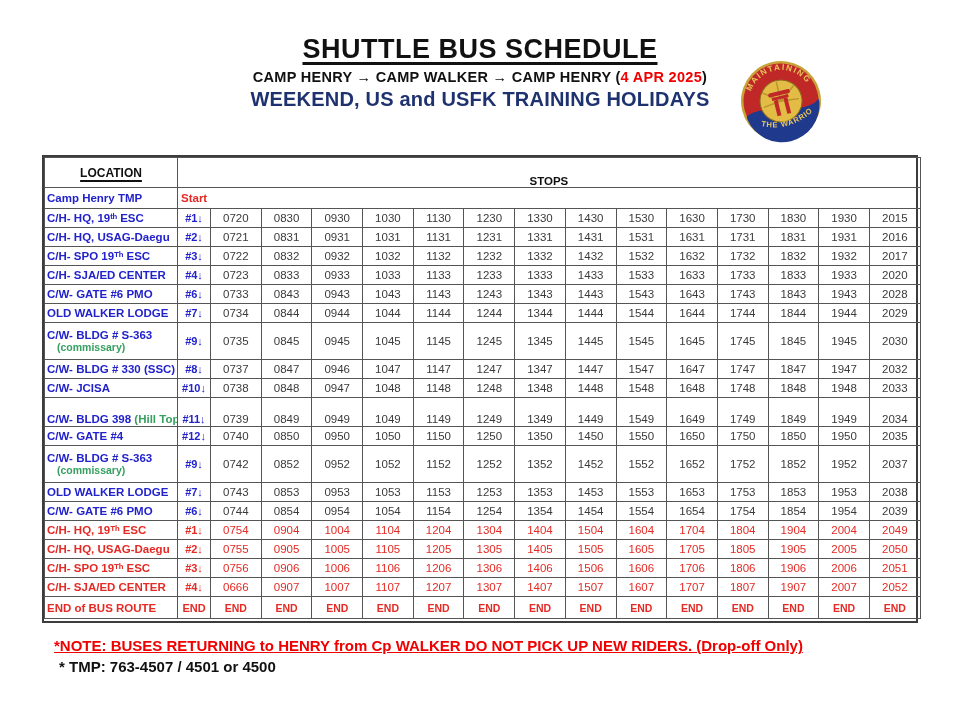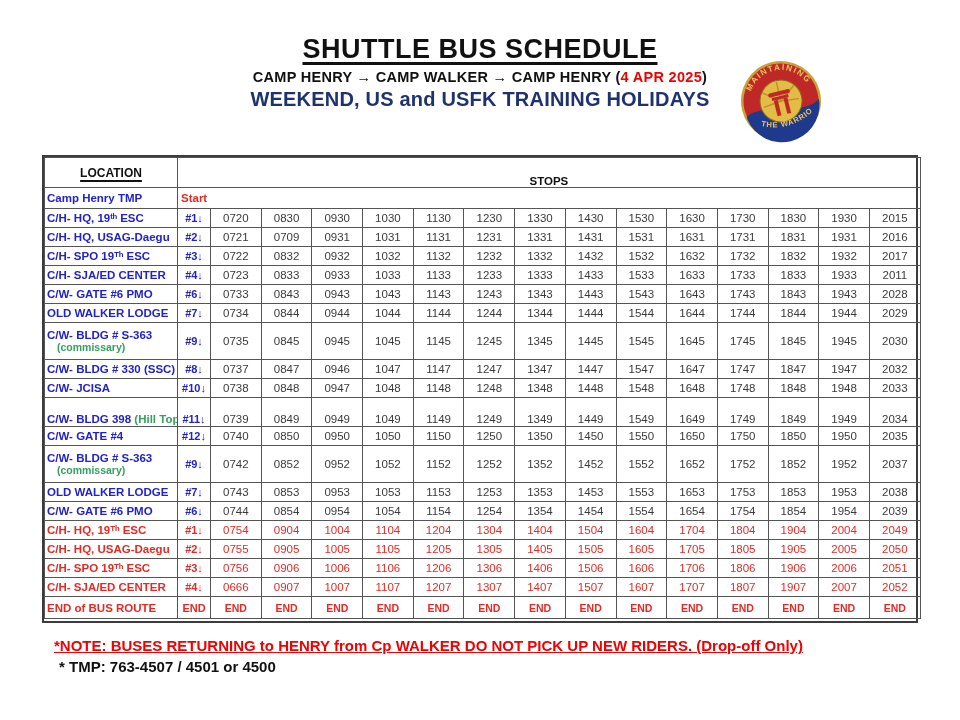--- a/index.html
+++ b/index.html
@@ -120,21 +120,21 @@
             <td class="time">1630</td>
             <td class="time">1730</td>
             <td class="time">1830</td>
             <td class="time">1930</td>
             <td class="time">2015</td>
           </tr>
           <tr class="kind-blue" style="height: 19px;">
             <td class="loc"><span>C/H- HQ, USAG-Daegu</span></td>
             <td class="stop">#2↓</td>
             <td class="time">0721</td>
-            <td class="time">0709</td>
+            <td class="time">0831</td>
             <td class="time">0931</td>
             <td class="time">1031</td>
             <td class="time">1131</td>
             <td class="time">1231</td>
             <td class="time">1331</td>
             <td class="time">1431</td>
             <td class="time">1531</td>
             <td class="time">1631</td>
             <td class="time">1731</td>
             <td class="time">1831</td>
@@ -168,21 +168,21 @@
             <td class="time">1033</td>
             <td class="time">1133</td>
             <td class="time">1233</td>
             <td class="time">1333</td>
             <td class="time">1433</td>
             <td class="time">1533</td>
             <td class="time">1633</td>
             <td class="time">1733</td>
             <td class="time">1833</td>
             <td class="time">1933</td>
-            <td class="time">2011</td>
+            <td class="time">2020</td>
           </tr>
           <tr class="kind-blue" style="height: 19px;">
             <td class="loc"><span>C/W- GATE #6 PMO</span></td>
             <td class="stop">#6↓</td>
             <td class="time">0733</td>
             <td class="time">0843</td>
             <td class="time">0943</td>
             <td class="time">1043</td>
             <td class="time">1143</td>
             <td class="time">1243</td>

